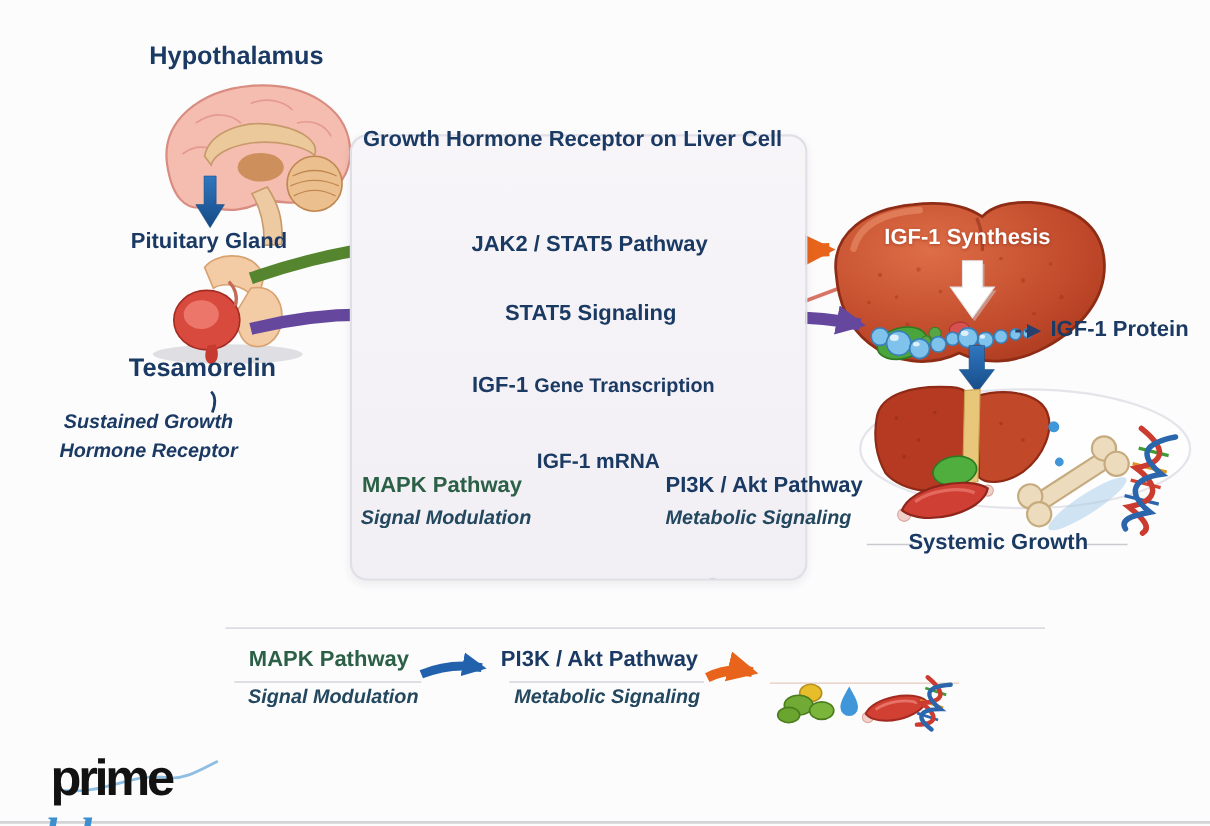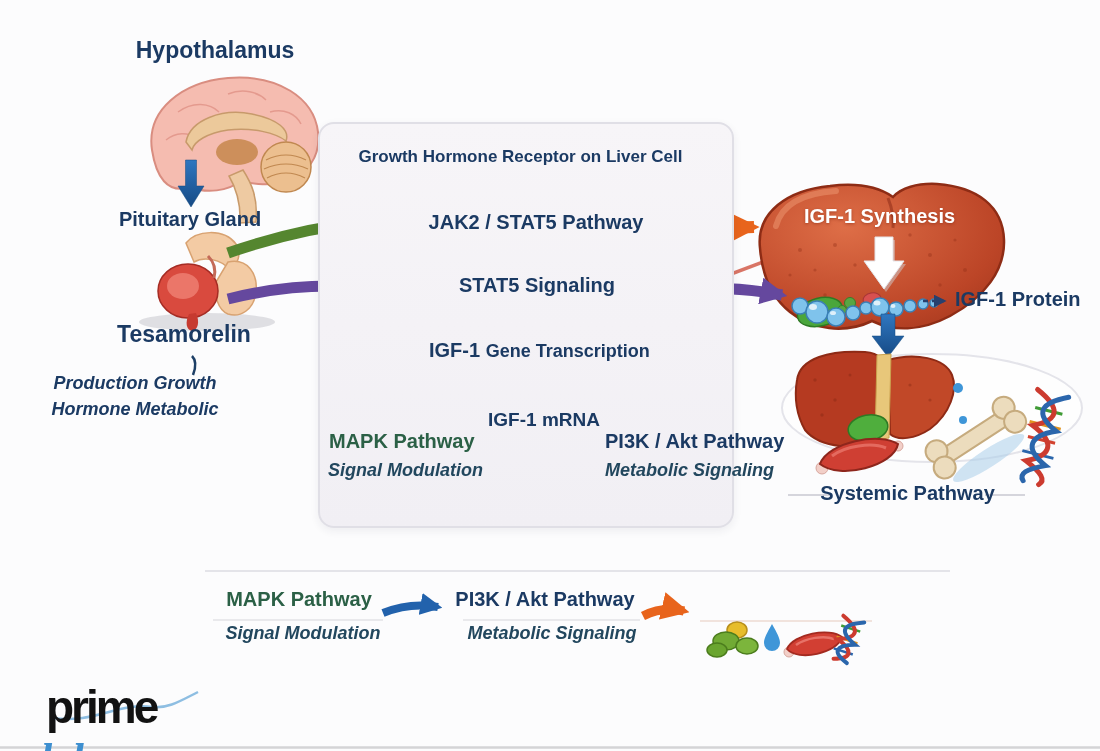--- a/index.html
+++ b/index.html
@@ -337,39 +337,39 @@
       <path d="M858,618 C838,626 836,634 856,642 C838,648 836,656 854,662" stroke="#2b66ac" stroke-width="4" fill="none" stroke-linecap="round"></path>
     </g>
 
     <path d="M52,718 C95,724 118,702 152,707 C168,709 182,700 198,692" stroke="#7ab3dd" stroke-width="2.5" fill="none" opacity="0.85"></path>
     <line x1="0" y1="747.5" x2="1100" y2="747.5" stroke="#d4d4d6" stroke-width="2.5"></line>
   </svg>
 
   <div class="lbl navy" style="left:110px;top:38px;width:210px;font-size:23px;">Hypothalamus</div>
   <div class="lbl navy" style="left:105px;top:209px;width:170px;font-size:20px;">Pituitary Gland</div>
   <div class="lbl navy" style="left:104px;top:322px;width:160px;font-size:23px;">Tesamorelin</div>
-  <div class="lbl navy it" style="left:45px;top:374px;width:180px;font-size:18px;">Production Growth</div>
-  <div class="lbl navy it" style="left:45px;top:400px;width:180px;font-size:18px;">Hormone Metabolic</div>
-
-  <div class="lbl navy" style="left:328px;top:148px;width:385px;font-size:17px;text-align:center;">Growth Hormone Receptor on Liver Cell</div>
+  <div class="lbl navy it" style="left:45px;top:374px;width:180px;font-size:18px;">Sustained Growth</div>
+  <div class="lbl navy it" style="left:45px;top:400px;width:180px;font-size:18px;">Hormone Receptor</div>
+
+  <div class="lbl navy" style="left:328px;top:117px;width:385px;font-size:20px;text-align:center;">Growth Hormone Receptor on Liver Cell</div>
   <div class="lbl navy" style="left:416px;top:212px;width:240px;font-size:20px;">JAK2 / STAT5 Pathway</div>
   <div class="lbl navy" style="left:437px;top:275px;width:200px;font-size:20px;">STAT5 Signaling</div>
   <div class="lbl navy" style="left:429px;top:340px;width:210px;font-size:20px;">
     <span>IGF-1</span>
     <span style="font-size:18px;">Gene Transcription</span>
   </div>
   <div class="lbl navy" style="left:464px;top:410px;width:160px;font-size:19px;">IGF-1 mRNA</div>
   <div class="lbl green" style="left:329px;top:431px;width:140px;font-size:20px;">MAPK Pathway</div>
   <div class="lbl teal it" style="left:328px;top:461px;width:150px;font-size:18px;">Signal Modulation</div>
   <div class="lbl navy" style="left:605px;top:431px;width:165px;font-size:20px;">PI3K / Akt Pathway</div>
   <div class="lbl teal it" style="left:605px;top:461px;width:165px;font-size:18px;">Metabolic Signaling</div>
 
   <div class="lbl whiteTxt" style="left:792px;top:206px;width:175px;font-size:20px;">IGF-1 Synthesis</div>
   <div class="lbl navy" style="left:955px;top:289px;width:140px;font-size:20px;text-align:left;">IGF-1 Protein</div>
-  <div class="lbl navy" style="left:820px;top:483px;width:175px;font-size:20px;">Systemic Pathway</div>
+  <div class="lbl navy" style="left:820px;top:483px;width:175px;font-size:20px;">Systemic Growth</div>
 
   <div class="lbl green" style="left:213px;top:589px;width:172px;font-size:20px;">MAPK Pathway</div>
   <div class="lbl teal it" style="left:213px;top:624px;width:180px;font-size:18px;">Signal Modulation</div>
   <div class="lbl navy" style="left:455px;top:589px;width:180px;font-size:20px;">PI3K / Akt Pathway</div>
   <div class="lbl teal it" style="left:462px;top:624px;width:180px;font-size:18px;">Metabolic Signaling</div>
 
   <div class="logo">
     <div class="logo-row">
       <span class="logo-prime">prime</span>
       <span class="logo-lab">lab</span>

